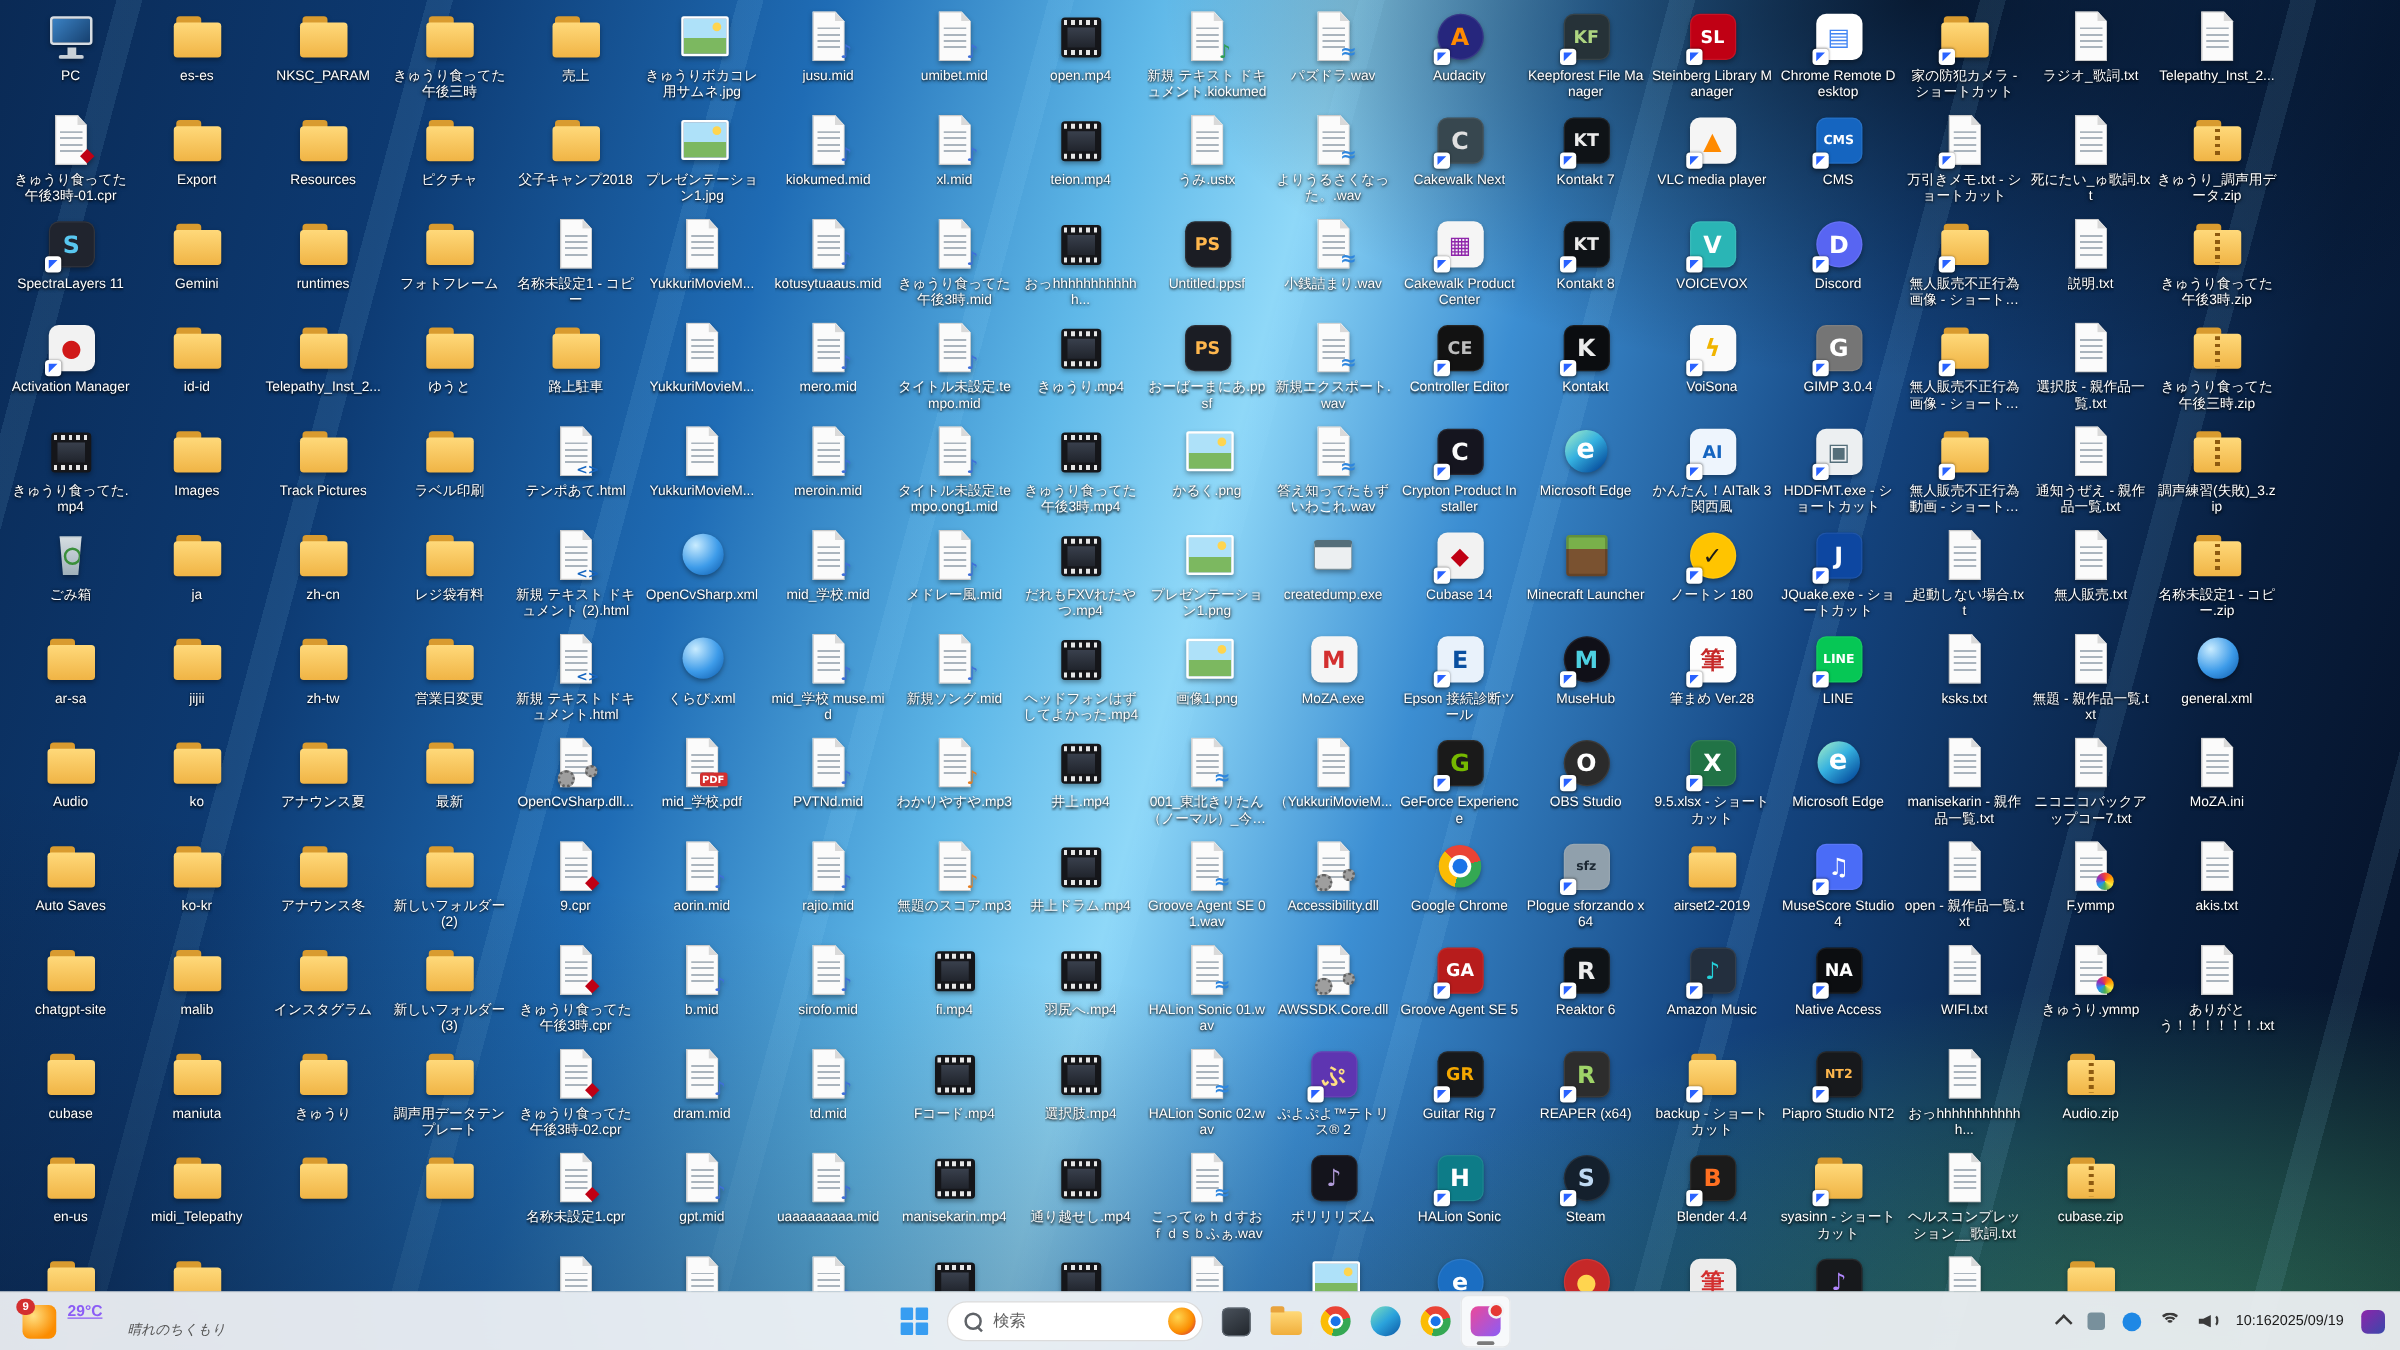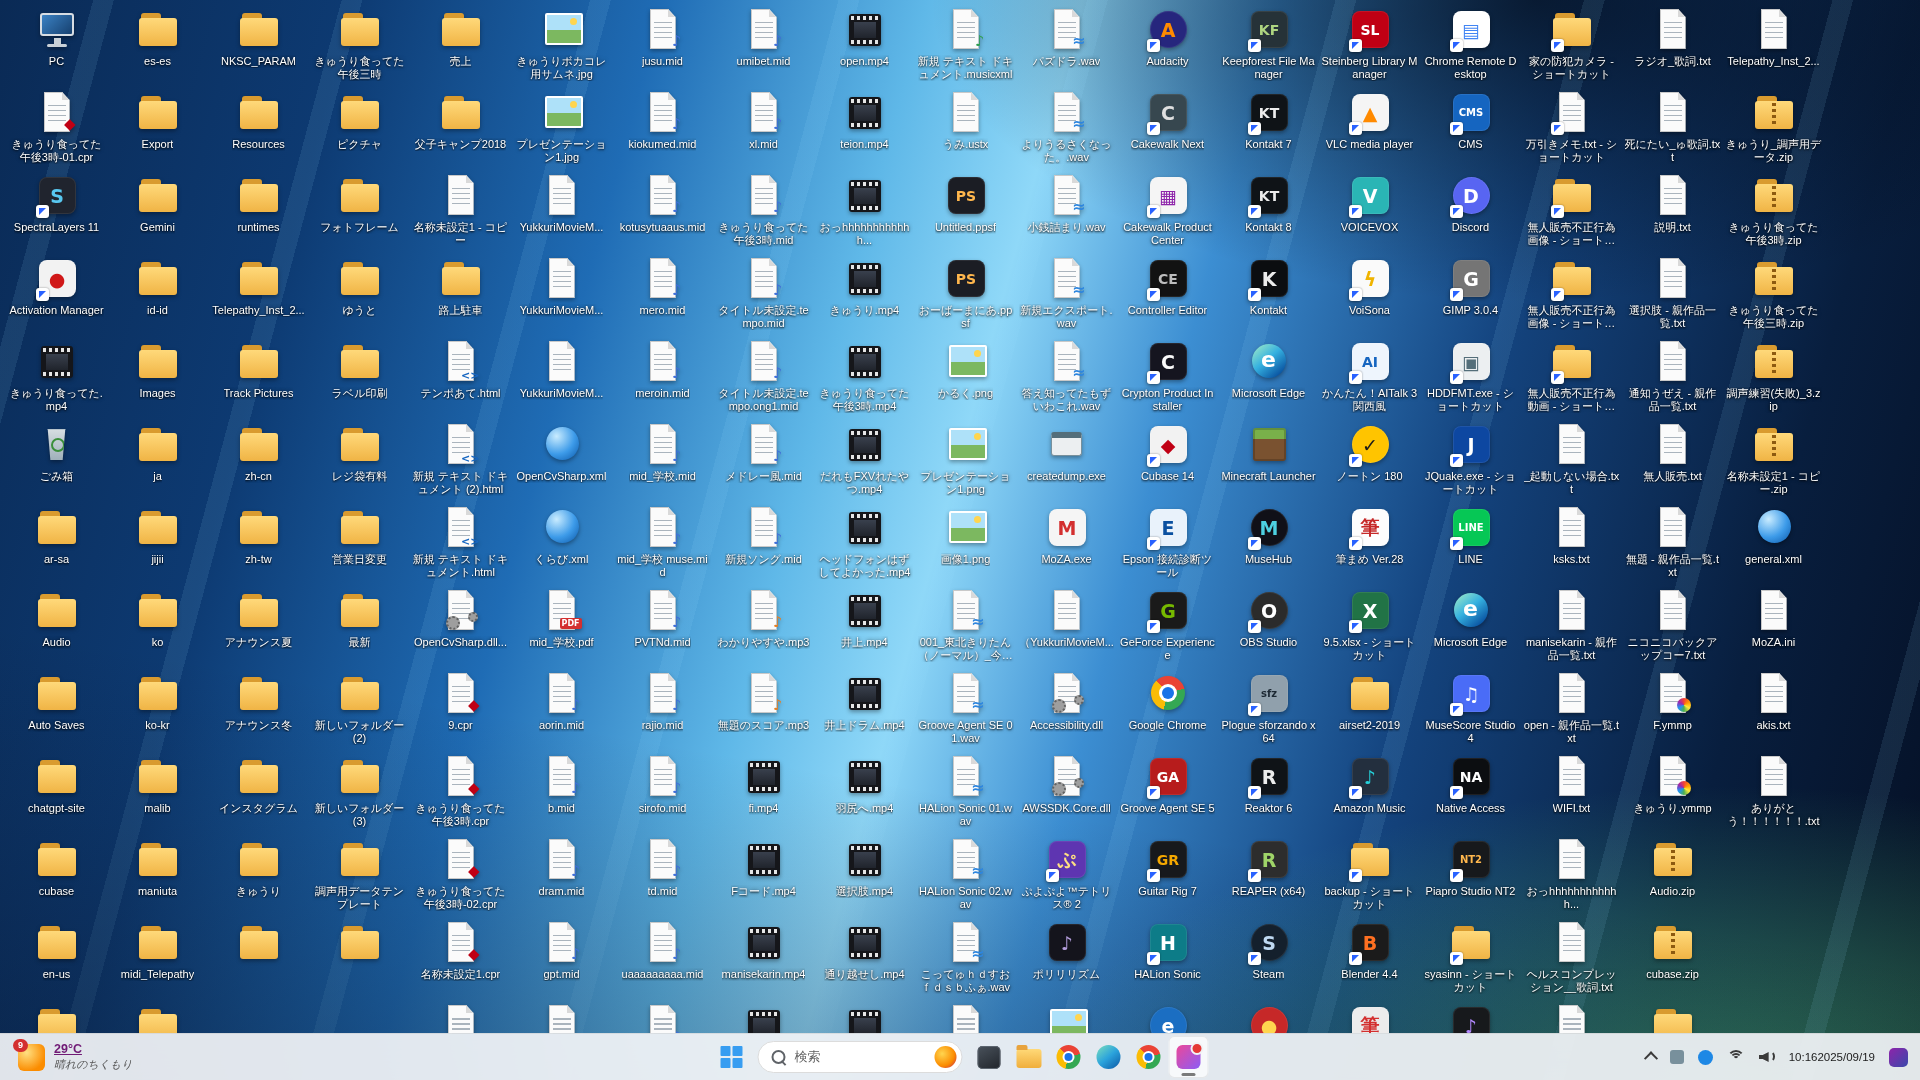--- a/index.html
+++ b/index.html
@@ -120,22 +120,22 @@
 
   
   .taskbar{position:absolute;left:0;right:0;bottom:0;height:46px;background:rgba(241,243,246,.93);
     backdrop-filter:blur(18px);border-top:1px solid rgba(0,0,0,.07);z-index:10;}
   .weather{position:absolute;left:10px;top:0;height:100%;display:flex;align-items:center;gap:9px;padding:0 8px;border-radius:6px;}
   .wic{width:27px;height:27px;border-radius:6px;position:relative;flex:none;
     background:radial-gradient(circle at 32% 32%,#ffe082,#fb8c00 72%);}
   .wbadge{position:absolute;left:-5px;top:-5px;min-width:13px;height:13px;border-radius:7px;background:#d32f2f;color:#fff;
     font-size:9px;line-height:13px;text-align:center;font-weight:bold;padding:0 1px;}
   .wtxt{display:flex;flex-direction:column;line-height:15px;}
-  .wtemp{font-size:12.5px;font-weight:bold;color:#701a75;text-decoration:underline;}
-  .wcond{font-size:11px;color:#555;}
+  .wtemp{font-size:12.5px;font-weight:bold;color:#8b5cf6;text-decoration:underline;}
+  .wcond{font-size:11px;color:#555;margin-left:48px;}
   .center{position:absolute;left:50%;top:0;height:100%;transform:translateX(-50%);display:flex;align-items:center;gap:6px;}
   .tbtn{width:40px;height:42px;display:flex;align-items:center;justify-content:center;border-radius:6px;position:relative;flex:none;}
   .tbtn.active{background:rgba(255,255,255,.75);box-shadow:inset 0 0 0 1px rgba(0,0,0,.07);}
   .tbtn.active::after{content:"";position:absolute;bottom:2px;left:50%;transform:translateX(-50%);
     width:14px;height:3px;border-radius:2px;background:#7a7a7a;}
   .tb-start{display:grid;grid-template-columns:10px 10px;grid-template-rows:10px 10px;gap:2px;}
   .tb-start i{background:#379df1;border-radius:1px;}
   .search{height:32px;min-width:205px;border-radius:17px;background:#fff;border:1px solid #dcdcdc;
     display:flex;align-items:center;gap:9px;padding:0 5px 0 13px;color:#5f5f5f;font-size:13px;box-sizing:border-box;}
   .mag{width:10px;height:10px;border:2px solid #5f6368;border-radius:50%;position:relative;flex:none;}
@@ -870,21 +870,21 @@
           </span>
           <div class="lbl"></div>
         </div>
       </div>
       <div class="dcol">
         <div class="cell">
           <span class="ic ic-doc k-note">
             <i class="pg"></i>
             <i class="emb">♪</i>
           </span>
-          <div class="lbl">新規 テキスト ドキュメント.musicxml</div>
+          <div class="lbl">新規 テキスト ドキュメント.kiokumed</div>
         </div>
         <div class="cell">
           <span class="ic ic-doc">
             <i class="pg"></i>
           </span>
           <div class="lbl">うみ.ustx</div>
         </div>
         <div class="cell">
           <span class="ic">
             <i class="sq" style="background: rgb(27, 29, 36);">

